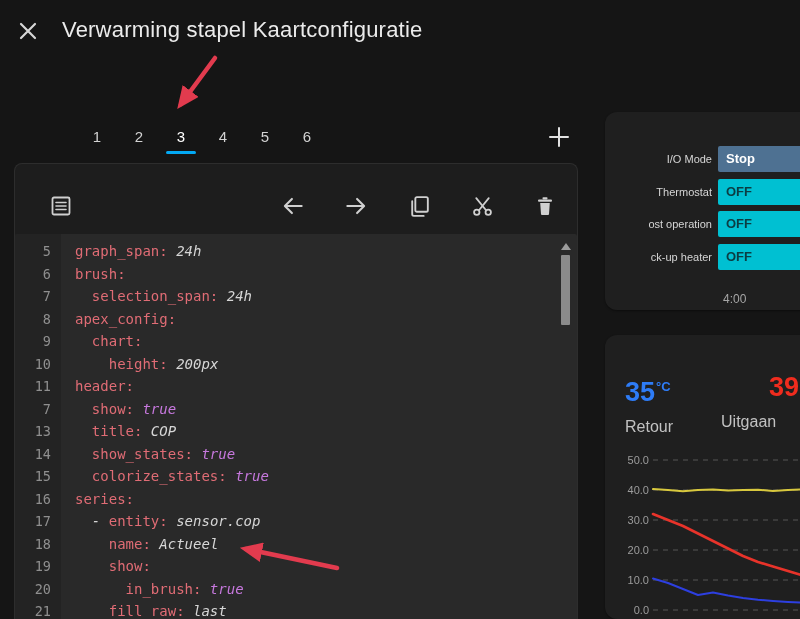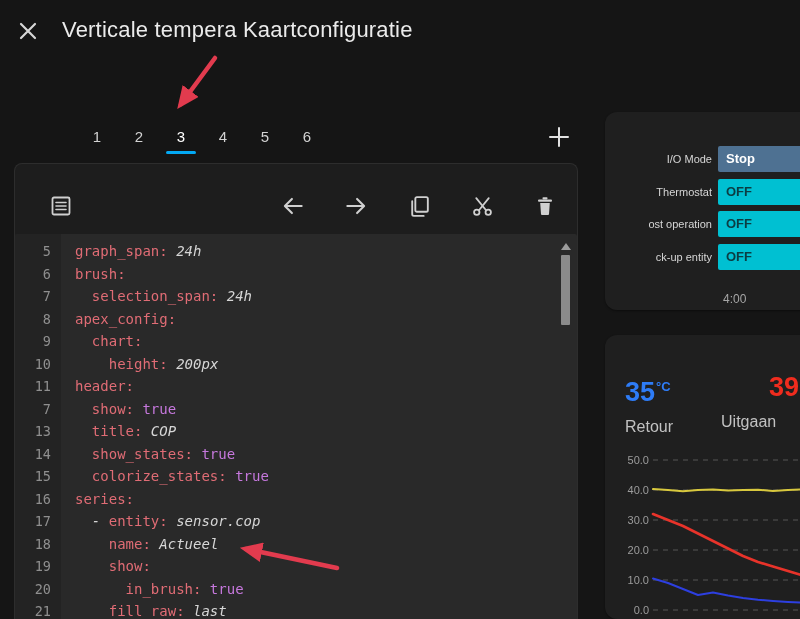--- a/index.html
+++ b/index.html
@@ -26,21 +26,21 @@
   .tbtn.left { left: 30px; top: 26px; }
   .tb-right { position: absolute; right: 16px; top: 26px; display: flex; gap: 31px; }
   .tb-right .tbtn { position: static; }
 
   .code-area { position: absolute; left: 0; right: 0; top: 70px; bottom: 0; background: #292929; overflow: hidden; border-radius: 2px 2px 0 0; }
   .gutter { position: absolute; left: 0; top: 0; bottom: 0; width: 46px; background: #232323; padding: 6px 10px 0 0; text-align: right; }
   .ln { height: 22.5px; line-height: 22.5px; font-family: "DejaVu Sans Mono", monospace; font-size: 13.5px; color: #8f8f8f; }
   .code-lines { position: absolute; left: 60px; top: 6px; right: 20px; font-family: "DejaVu Sans Mono", monospace; font-size: 14px; line-height: 22.5px; white-space: pre; }
   .cl { height: 22.5px; }
   .tok-key  { color: var(--yaml-key); }
-  .tok-bool { color: var(--yaml-bool); }
+  .tok-bool { color: var(--yaml-bool); font-style: italic; }
   .tok-val  { color: var(--yaml-text); font-style: italic; }
 
   .scrollbar { position: absolute; right: 5px; top: 6px; bottom: 0; width: 13px; }
   .scroll-up { width: 0; height: 0; border-left: 5px solid transparent; border-right: 5px solid transparent; border-bottom: 7px solid #9c9c9c; margin: 3px auto 5px auto; }
   .scroll-thumb { width: 9px; height: 70px; background: #8b8b8b; border-radius: 1px; margin: 0 auto; cursor: pointer; }
 
   
   .pcard { position: absolute; left: 605px; width: 212px; background: #1f1f1f; border-radius: 12px; box-shadow: 0 1px 2px rgba(0,0,0,.4); }
   .status-card { top: 112px; height: 198px; }
   .temp-card { top: 335px; height: 284px; }
@@ -69,21 +69,21 @@
 </head>
 <body>
 
 <div class="screen">
 
   <button class="close-btn">
     <svg width="22" height="22" viewBox="0 0 22 22">
       <path d="M4 4 L18 18 M18 4 L4 18" stroke="currentColor" stroke-width="2.2" stroke-linecap="round" fill="none"></path>
     </svg>
   </button>
-  <div class="dlg-title">Verticale tempera Kaartconfiguratie</div>
+  <div class="dlg-title">Verwarming stapel Kaartconfiguratie</div>
 
   <div class="tab-bar">
       <div class="tab">
         <span>1</span>
       </div>
       <div class="tab">
         <span>2</span>
       </div>
       <div class="tab selected">
         <span>3</span>
@@ -183,21 +183,21 @@
         </div>
         <div class="prow">
           <div class="plabel">Thermostat</div>
           <div class="pval val-toggle">OFF</div>
         </div>
         <div class="prow">
           <div class="plabel">ost operation</div>
           <div class="pval val-toggle">OFF</div>
         </div>
         <div class="prow">
-          <div class="plabel">ck-up entity</div>
+          <div class="plabel">ck-up heater</div>
           <div class="pval val-toggle">OFF</div>
         </div>
       </div>
     <div class="ptime">4:00</div>
   </div>
 
   <div class="pcard temp-card">
     <div class="tc-states">
         <div class="state">
           <div class="state-val" style="color: rgb(46, 124, 246);"><span>35</span><span class="state-unit">°C</span></div>

